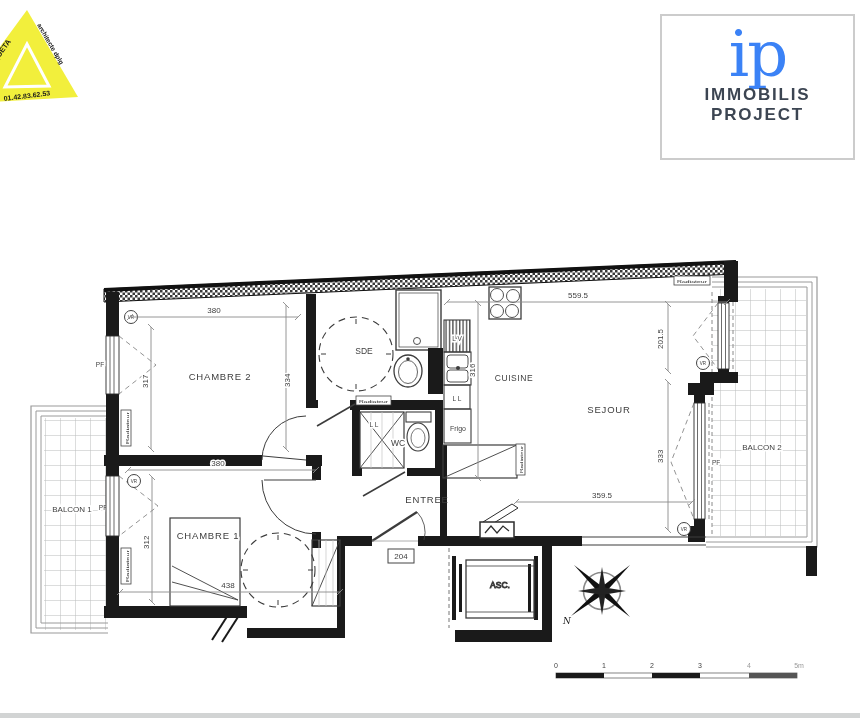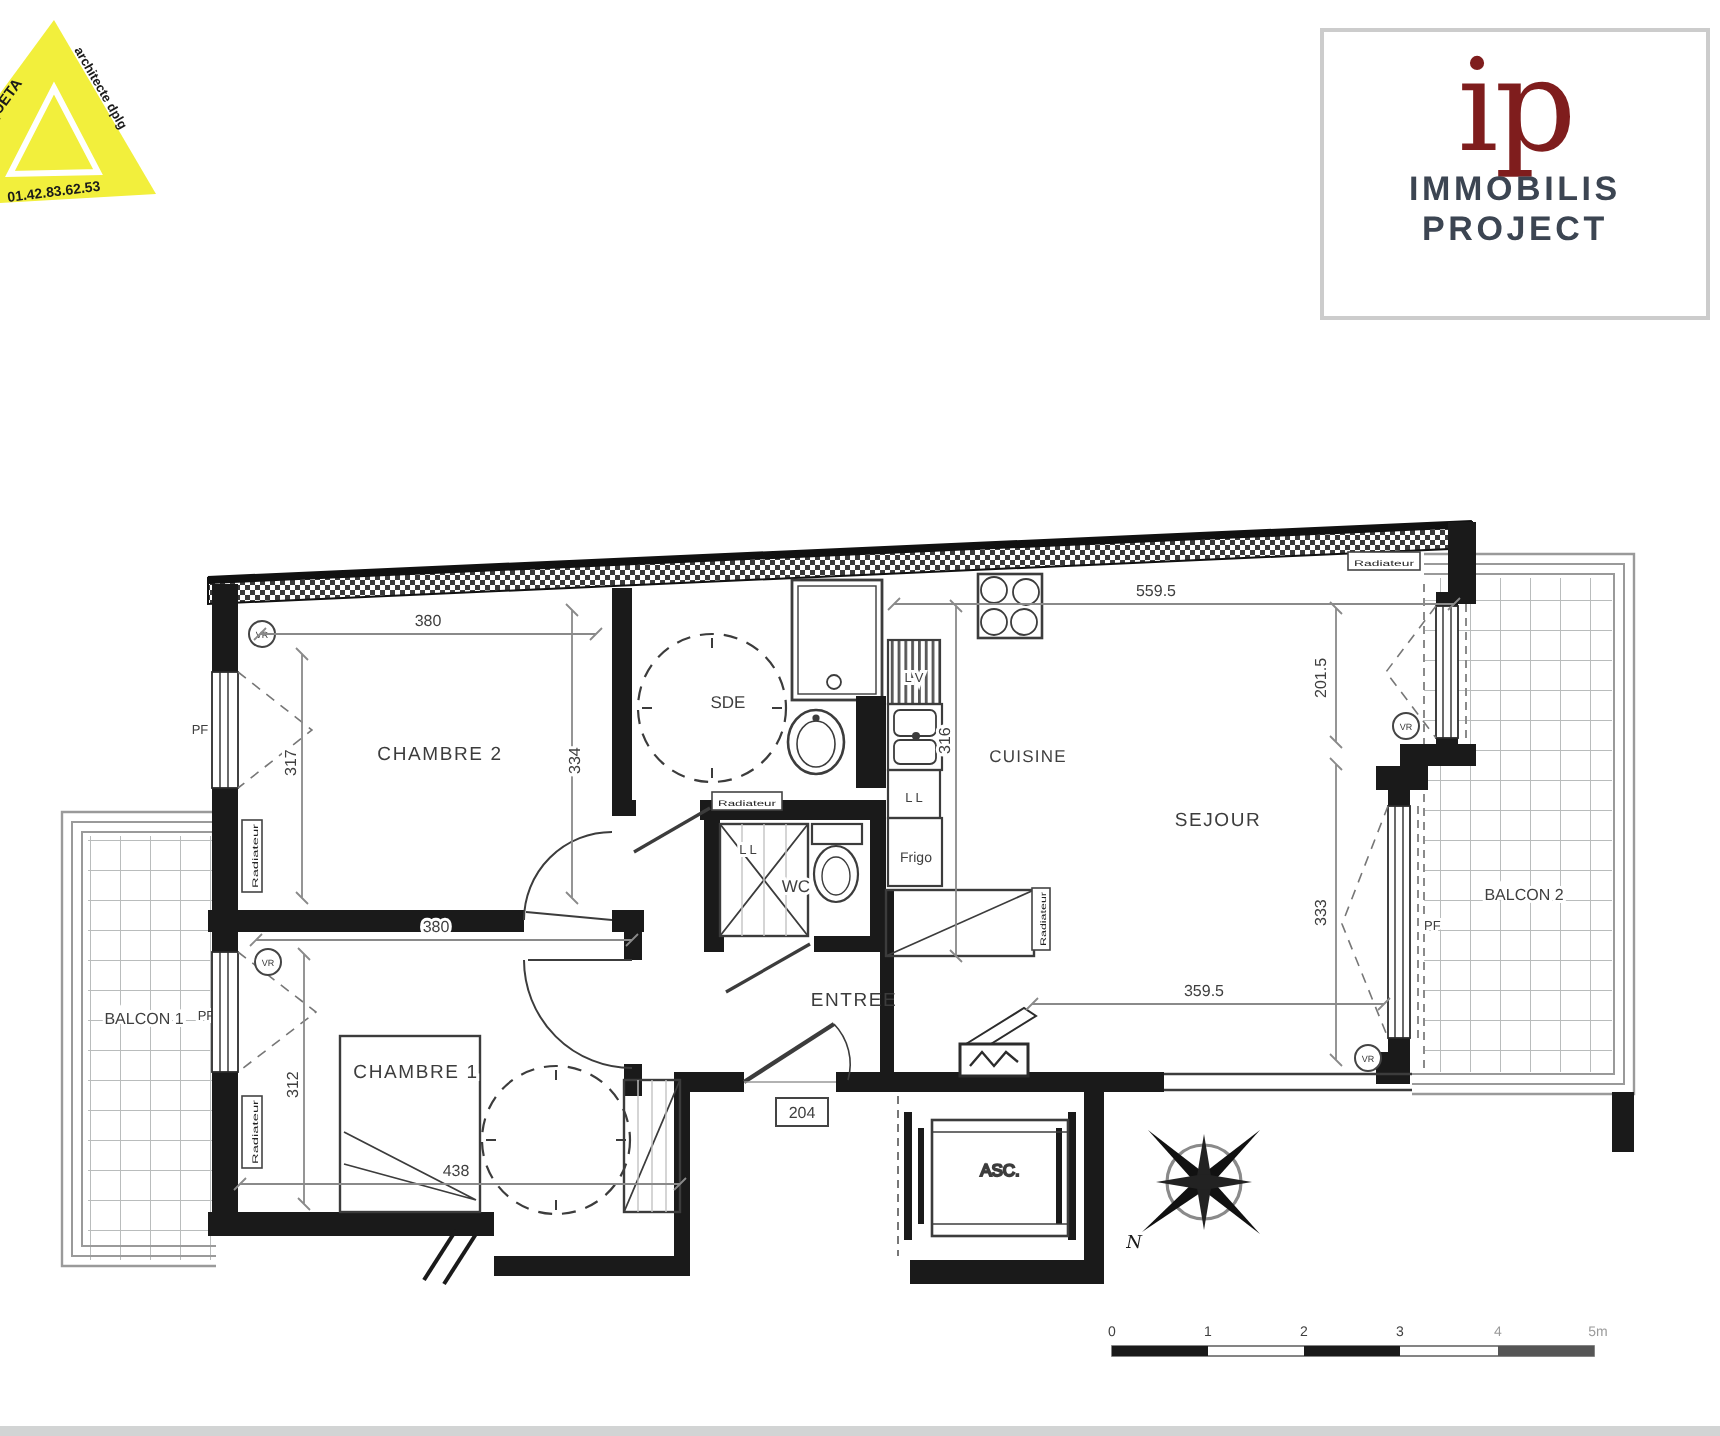--- a/index.html
+++ b/index.html
@@ -9,21 +9,21 @@
   .room  { font-size:9.5px; letter-spacing:.8px; fill:#3c3c3c; }
   .dim   { font-size:8px; fill:#3f3f3f; }
   .small { font-size:7px; fill:#3f3f3f; }
   .tiny  { font-size:6.5px; fill:#3f3f3f; }
   .micro { font-size:4px; fill:#222; }
   .halo  { paint-order:stroke; stroke:#ffffff; stroke-width:3px; }
   .stamp-t { font-size:7.5px; font-weight:bold; fill:#1a1a1a; }
   .logo-box { position:absolute; left:660px; top:14px; width:195px; height:146px;
               border:2px solid #cccccc; background:#fff; text-align:center; box-sizing:border-box; }
   .monogram { font-family:"DejaVu Serif", serif; font-size:64px; line-height:.96;
-              color:#7f1d1d; margin-top:8px; letter-spacing:-2px; }
+              color:#3b82f6; margin-top:8px; letter-spacing:-2px; }
   .brand { font-size:17px; font-weight:bold; letter-spacing:1.8px; color:#3c4552; margin-top:0px; }
   .edge-strip { position:absolute; left:0; bottom:0; width:100%; height:5px; background:#d2d4d4; }
 </style>
 </head>
 <body>
 
 <div class="page">
 
   <div class="logo-box">
     <div class="monogram">ip</div>

